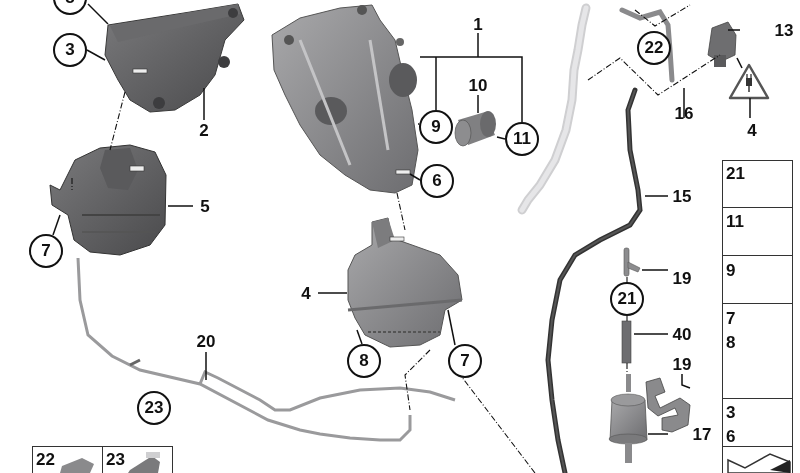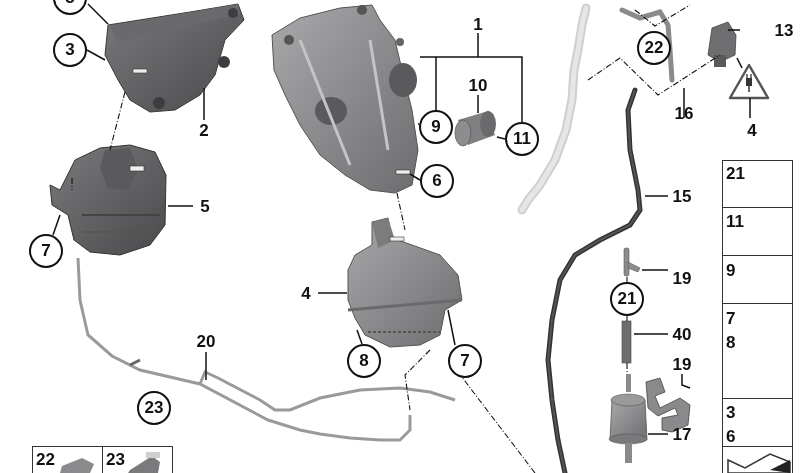--- a/index.html
+++ b/index.html
@@ -235,15 +235,15 @@
   <div class="circ" style="left:154px;top:408px;">23</div>
   <div class="lbl" style="left:751px;top:30px;margin-left:33px;">13</div>
   <div class="circ" style="left:654px;top:48px;">22</div>
   <div class="lbl" style="left:684px;top:113px;">16</div>
   <div class="lbl" style="left:752px;top:130px;">4</div>
   <div class="lbl" style="left:682px;top:196px;">15</div>
   <div class="lbl" style="left:682px;top:278px;text-align:right;">19</div>
   <div class="circ" style="left:627px;top:299px;">21</div>
   <div class="lbl" style="left:682px;top:334px;">40</div>
   <div class="lbl" style="left:682px;top:364px;">19</div>
-  <div class="lbl" style="left:682px;top:434px;">17</div>
+  <div class="lbl" style="left:702px;top:434px;">17</div>
 
 </div>
 
 </body></html>

